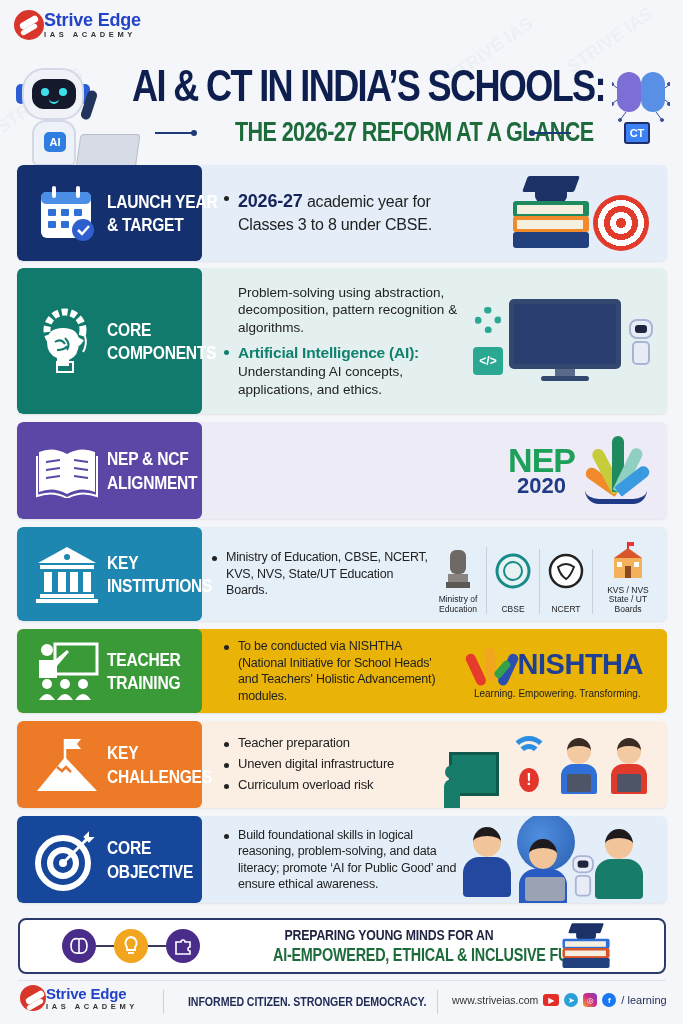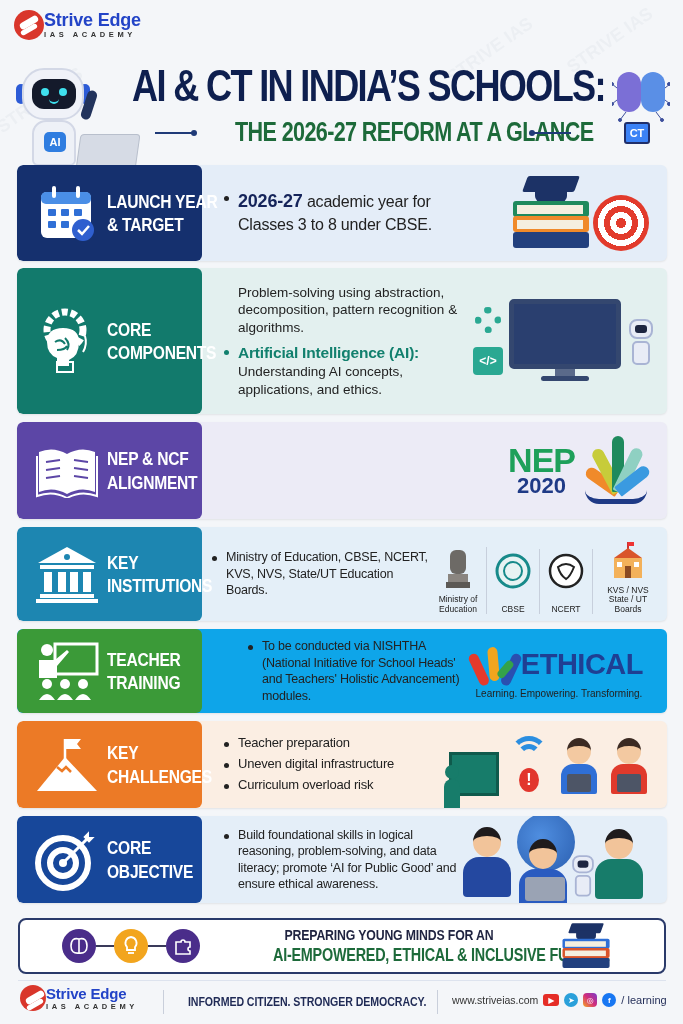--- a/index.html
+++ b/index.html
@@ -81,21 +81,21 @@
   #p2 { top: 268px; height: 146px; background: #e3f0ef; }
   #p2 .label-box { background: #127a6c; }
   #p2 li.head { color: #12806e; font-weight: 700; font-size: 15.5px; }
   #p2 li.head::before { background: #12806e; }
   #p2 .desc { padding-left: 16px; font-size: 13.5px; line-height: 1.3; color: #222; margin-bottom: 6px; }
   #p3 { top: 422px; height: 97px; background: #ecebf6; }
   #p3 .label-box { background: #5c46a6; }
   #p4 { top: 527px; height: 94px; background: #e4eff8; }
   #p4 .label-box { background: #1d86b1; }
   #p4 li { font-size: 12.5px; }
-  #p5 { top: 629px; height: 84px; background: #0ea5e9; gap: 24px; }
+  #p5 { top: 629px; height: 84px; background: #eab308; }
   #p5 .label-box { background: #3b9a38; }
   #p5 li { font-size: 12.5px; line-height: 1.32; }
   #p6 { top: 721px; height: 87px; background: #fbeee3; }
   #p6 .label-box { background: #ec7a26; }
   #p6 li { font-size: 13px; line-height: 1.6; }
   #p6 li::before { top: 9px; }
   #p7 { top: 816px; height: 87px; background: #e4eef8; }
   #p7 .label-box { background: #17479a; }
   #p7 li { font-size: 12.5px; line-height: 1.32; }
 
@@ -464,21 +464,21 @@
     </ul>
     <div class="illus" style="right:24px;">
       <div class="nishtha">
         <div class="row">
           <div class="figs">
             <div class="fig" style="left:6px;bottom:0;background:#e53a2c;transform:rotate(-25deg);"></div>
             <div class="fig" style="left:15px;bottom:4px;background:#f2a51e;transform:rotate(-5deg);"></div>
             <div class="fig" style="left:24px;bottom:0;background:#2a4fb0;transform:rotate(25deg);"></div>
             <div class="fig" style="left:20px;bottom:8px;background:#34a24a;width:8px;height:20px;transform:rotate(40deg);"></div>
           </div>
-          <div class="name">ETHICAL</div>
+          <div class="name">NISHTHA</div>
         </div>
         <div class="tag">Learning.  Empowering.  Transforming.</div>
       </div>
     </div>
   </div>
 </section>
 
 <section class="panel" id="p6">
   <div class="label-box">
     <div class="label-icon">

